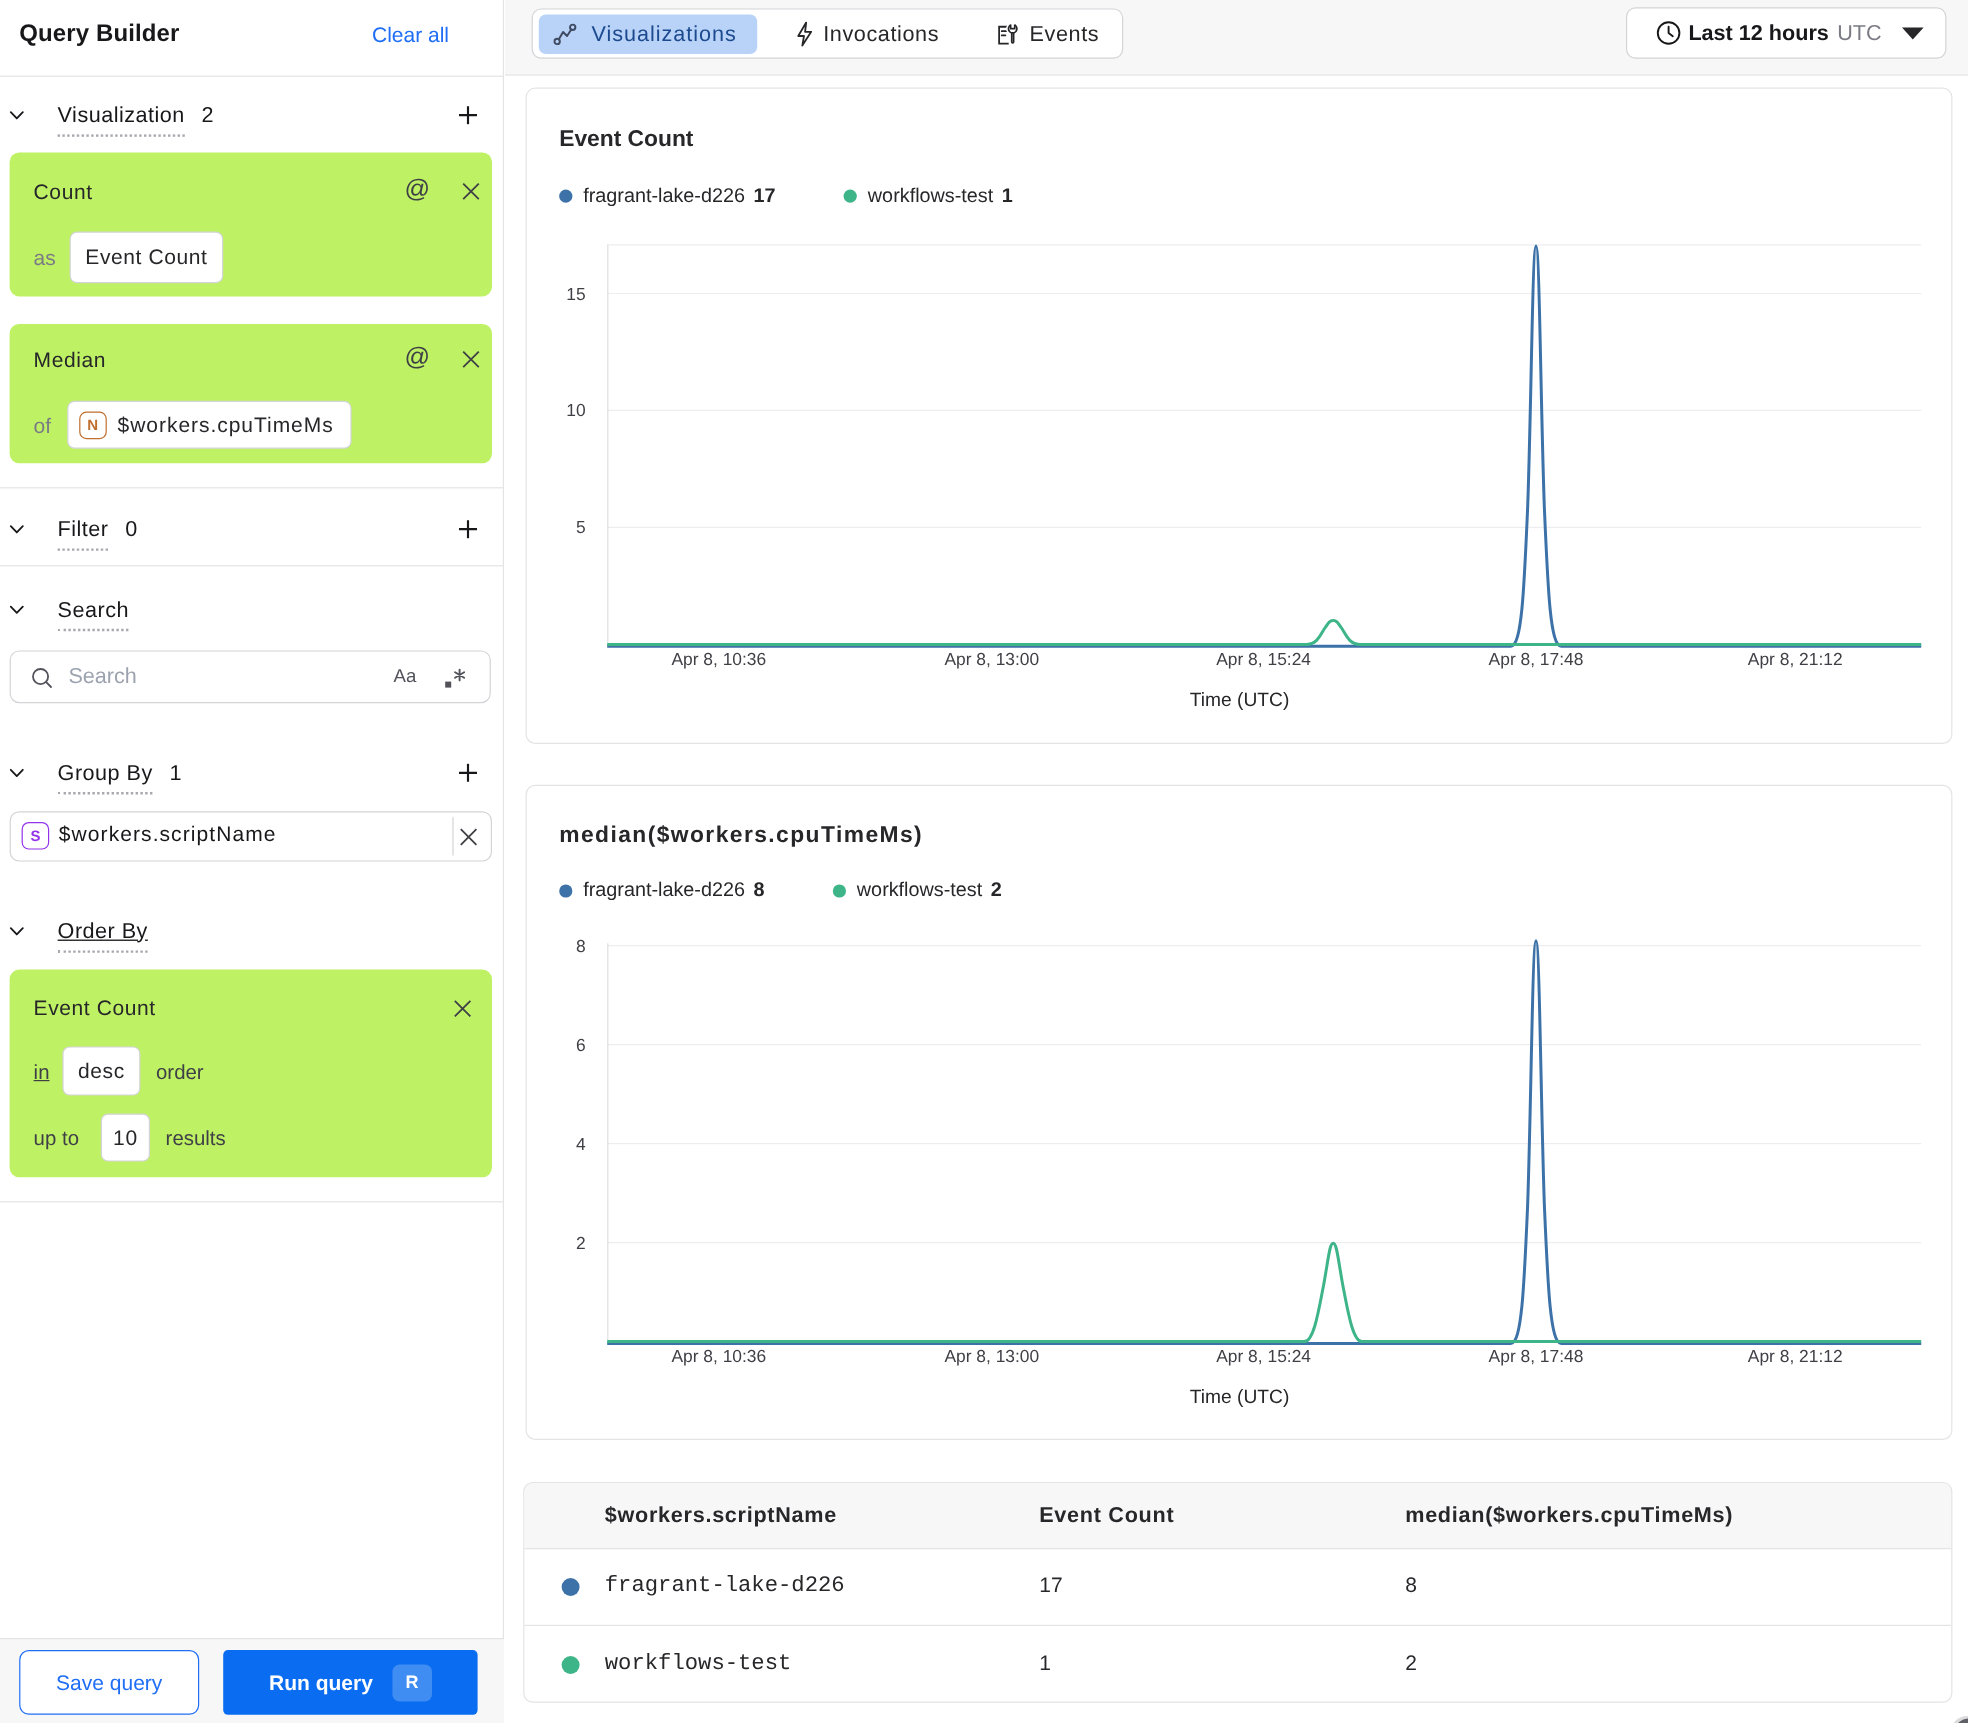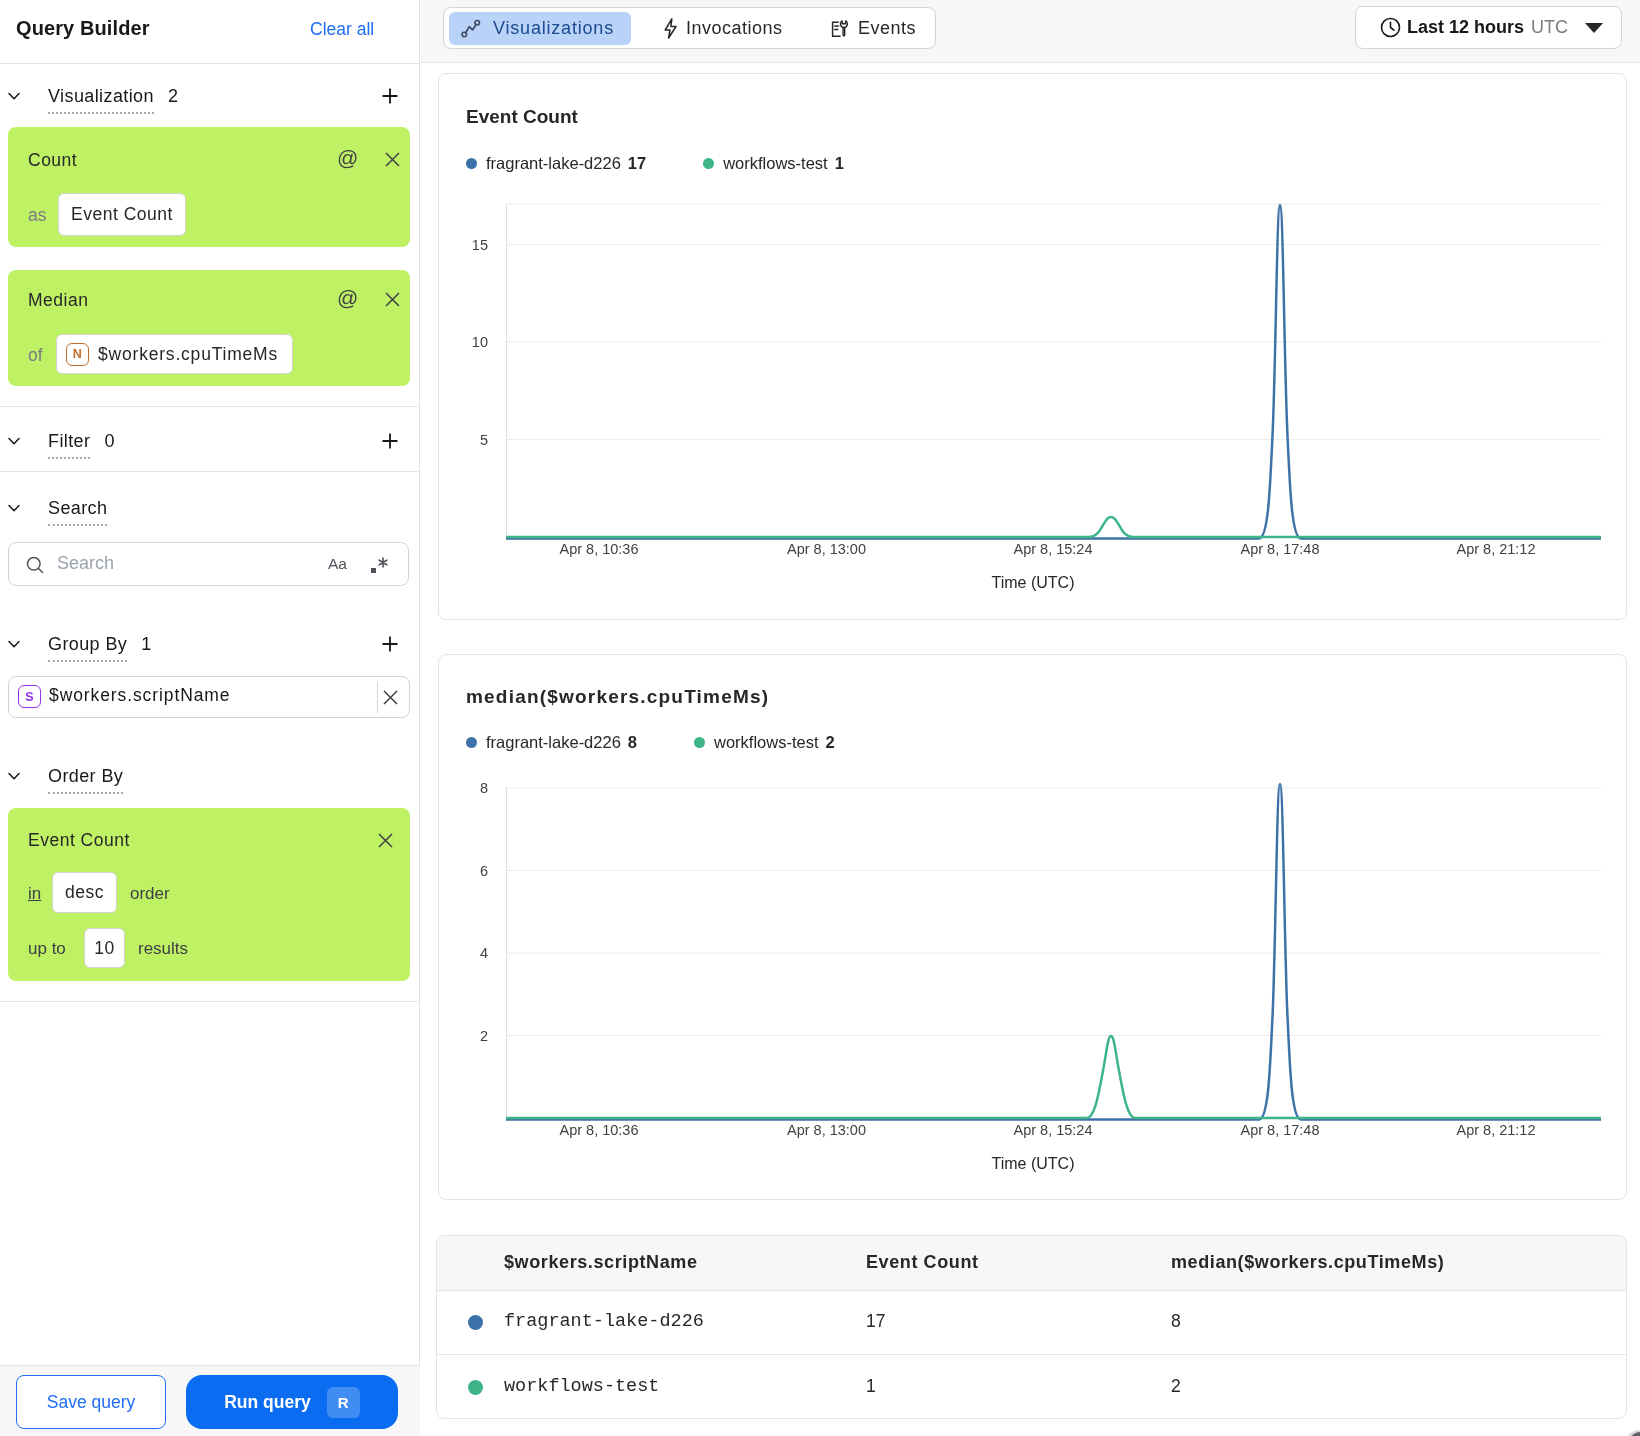--- a/index.html
+++ b/index.html
@@ -22,21 +22,21 @@
 .greylab { position:absolute; font-size:17.5px; color:#7b7b85; }
 .darklab { position:absolute; font-size:17px; color:#3f3f46; }
 .wbox { position:absolute; background:#fff; border:1px solid #d4d4d8; border-radius:6px; display:flex; align-items:center; justify-content:center; font-size:17.5px; color:#27272a; letter-spacing:0.5px; }
 .badge { display:inline-flex; align-items:center; justify-content:center; width:23px; height:23px; border-radius:6px; font-size:12.5px; font-weight:700; background:#fff; }
 .badgeN { border:1.5px solid #bf6f2e; color:#bf6f2e; }
 .badgeS { border:1.5px solid #9333ea; color:#9333ea; }
 .inbox { position:absolute; background:#fff; border:1px solid #d4d4d8; border-radius:8px; }
 
 #sfoot { position:absolute; left:0; top:1365px; width:420px; height:71px; background:#f7f7f8; border-top:1px solid #e4e4e7; }
 #savebtn { position:absolute; left:16px; top:9px; width:150px; height:54px; border:1px solid #1f6ef5; border-radius:8px; background:#fff; color:#1f6ef5; font-size:17.5px; display:flex; align-items:center; justify-content:center; }
-#runbtn { position:absolute; left:186px; top:9px; width:212px; height:54px; border-radius:16px; background:#0a6cf0; color:#fff; font-size:17.5px; font-weight:700; display:flex; align-items:center; justify-content:center; gap:16px; }
+#runbtn { position:absolute; left:186px; top:9px; width:212px; height:54px; border-radius:4px; background:#0a6cf0; color:#fff; font-size:17.5px; font-weight:700; display:flex; align-items:center; justify-content:center; gap:16px; }
 #runbtn .rkey { display:inline-flex; align-items:center; justify-content:center; width:33px; height:31px; border-radius:6px; background:rgba(255,255,255,0.22); font-size:15px; font-weight:700; }
 
 #topstrip { position:absolute; left:421px; top:0; width:1219px; height:63px; background:#f7f7f8; border-bottom:1px solid #e4e4e7; }
 #tabbar { position:absolute; left:443px; top:7px; width:493px; height:42px; background:#fff; border:1px solid #d4d4d8; border-radius:8px; }
 #tabsel { position:absolute; left:5px; top:4px; width:182px; height:33px; background:#b9d2f7; border-radius:6px; display:flex; align-items:center; justify-content:flex-start; padding-left:12px; gap:12px; font-size:18px; color:#1b4a8f; letter-spacing:0.8px; }
 .tabitem { position:absolute; top:0; height:41px; display:flex; align-items:center; gap:8px; font-size:18px; color:#27272a; letter-spacing:0.5px; }
 #timedd { position:absolute; left:1355px; top:6px; width:267px; height:43px; background:#fff; border:1px solid #d4d4d8; border-radius:8px; display:flex; align-items:center; }
 #timedd .clock { margin-left:24px; }
 #timedd .t1 { margin-left:6px; font-size:18px; font-weight:700; color:#18181b; }
 #timedd .t2 { margin-left:7px; font-size:18px; color:#7b7b85; }
@@ -139,21 +139,21 @@
       </svg>
   </div>
   <div class="inbox" style="left:8px; top:676px; width:402px; height:42px;">
     <span class="badge badgeS" style="position:absolute; left:9px; top:8px;">S</span>
     <span style="position:absolute; left:40px; top:8px; font-size:17.5px; color:#18181b; letter-spacing:0.9px;">$workers.scriptName</span>
     <div style="position:absolute; left:368px; top:4px; width:0; height:32px; border-left:1px solid #d4d4d8;"></div>
     <svg style="position:absolute; left:373px; top:12px;" width="17" height="17" viewBox="0 0 17 17">
         <path d="M2 2 L15 15 M15 2 L2 15" stroke="#3f3f46" stroke-width="1.5"></path>
       </svg>
   </div>
-  <div class="secrow" style="top:766px;">
+  <div class="secrow" style="top:766px;text-decoration:underline;">
     <svg class="chev" viewBox="0 0 12 8">
         <path d="M1 1.5 L6 6.7 L11 1.5" stroke="#18181b" stroke-width="1.5" fill="none" stroke-linecap="round" stroke-linejoin="round"></path>
       </svg>
     <span class="lbl">Order By</span>
   </div>
   <div class="gcard" style="top:808px; height:173px;">
     <div class="cardtitle" style="top:22px;">Event Count</div>
     <svg class="x-ic" style="left:369px; top:24px;" width="17" height="17" viewBox="0 0 17 17">
         <path d="M2 2 L15 15 M15 2 L2 15" stroke="#3f3f46" stroke-width="1.5"></path>
       </svg>

